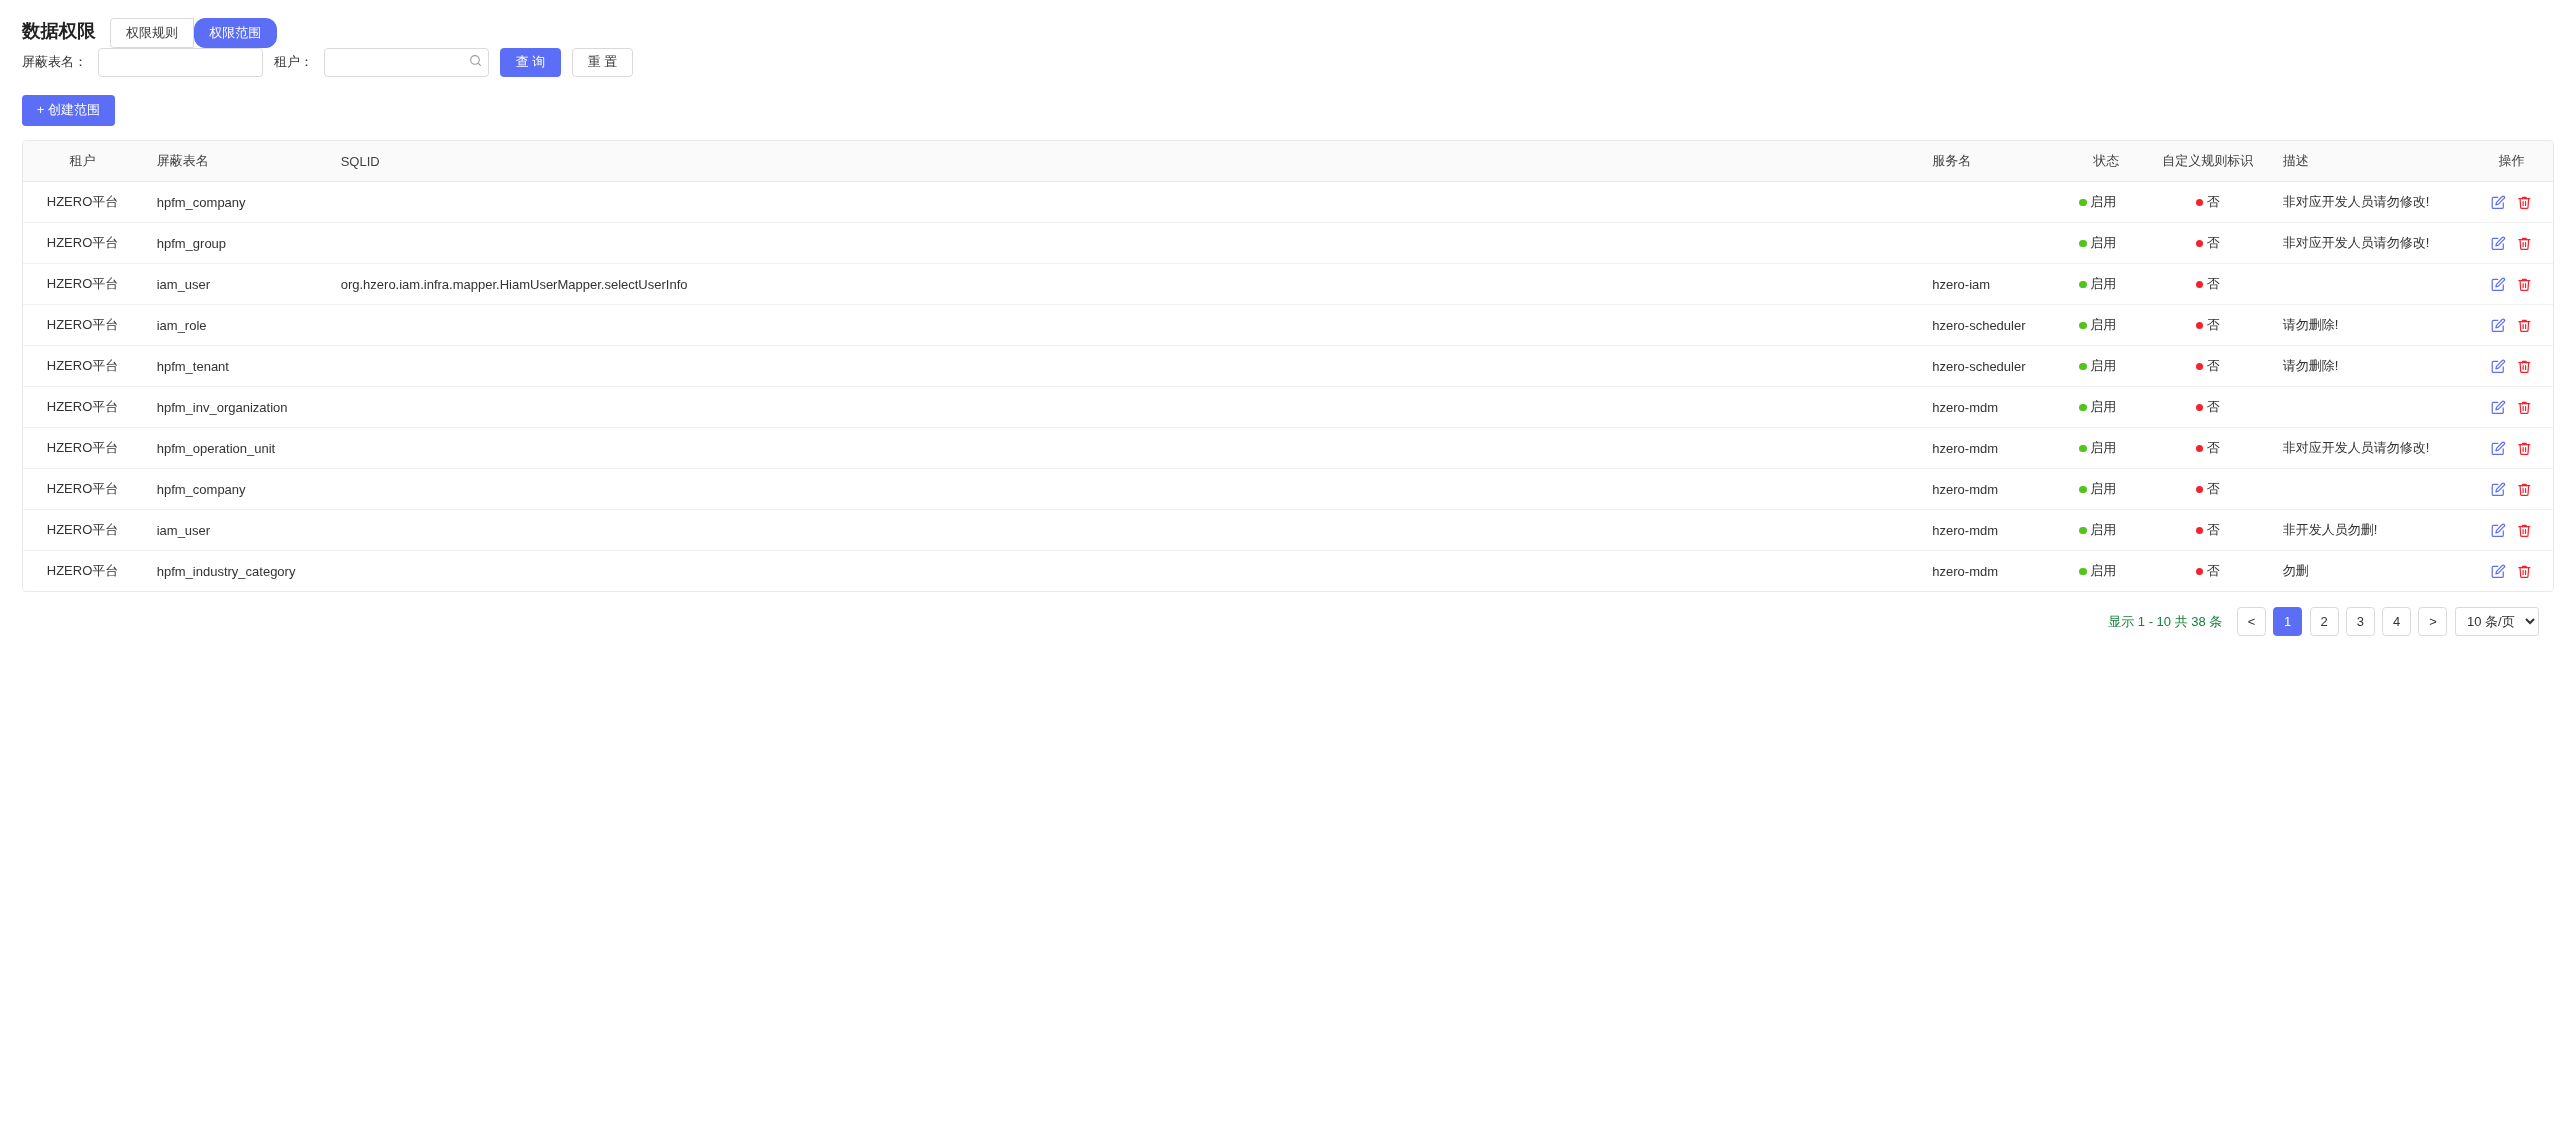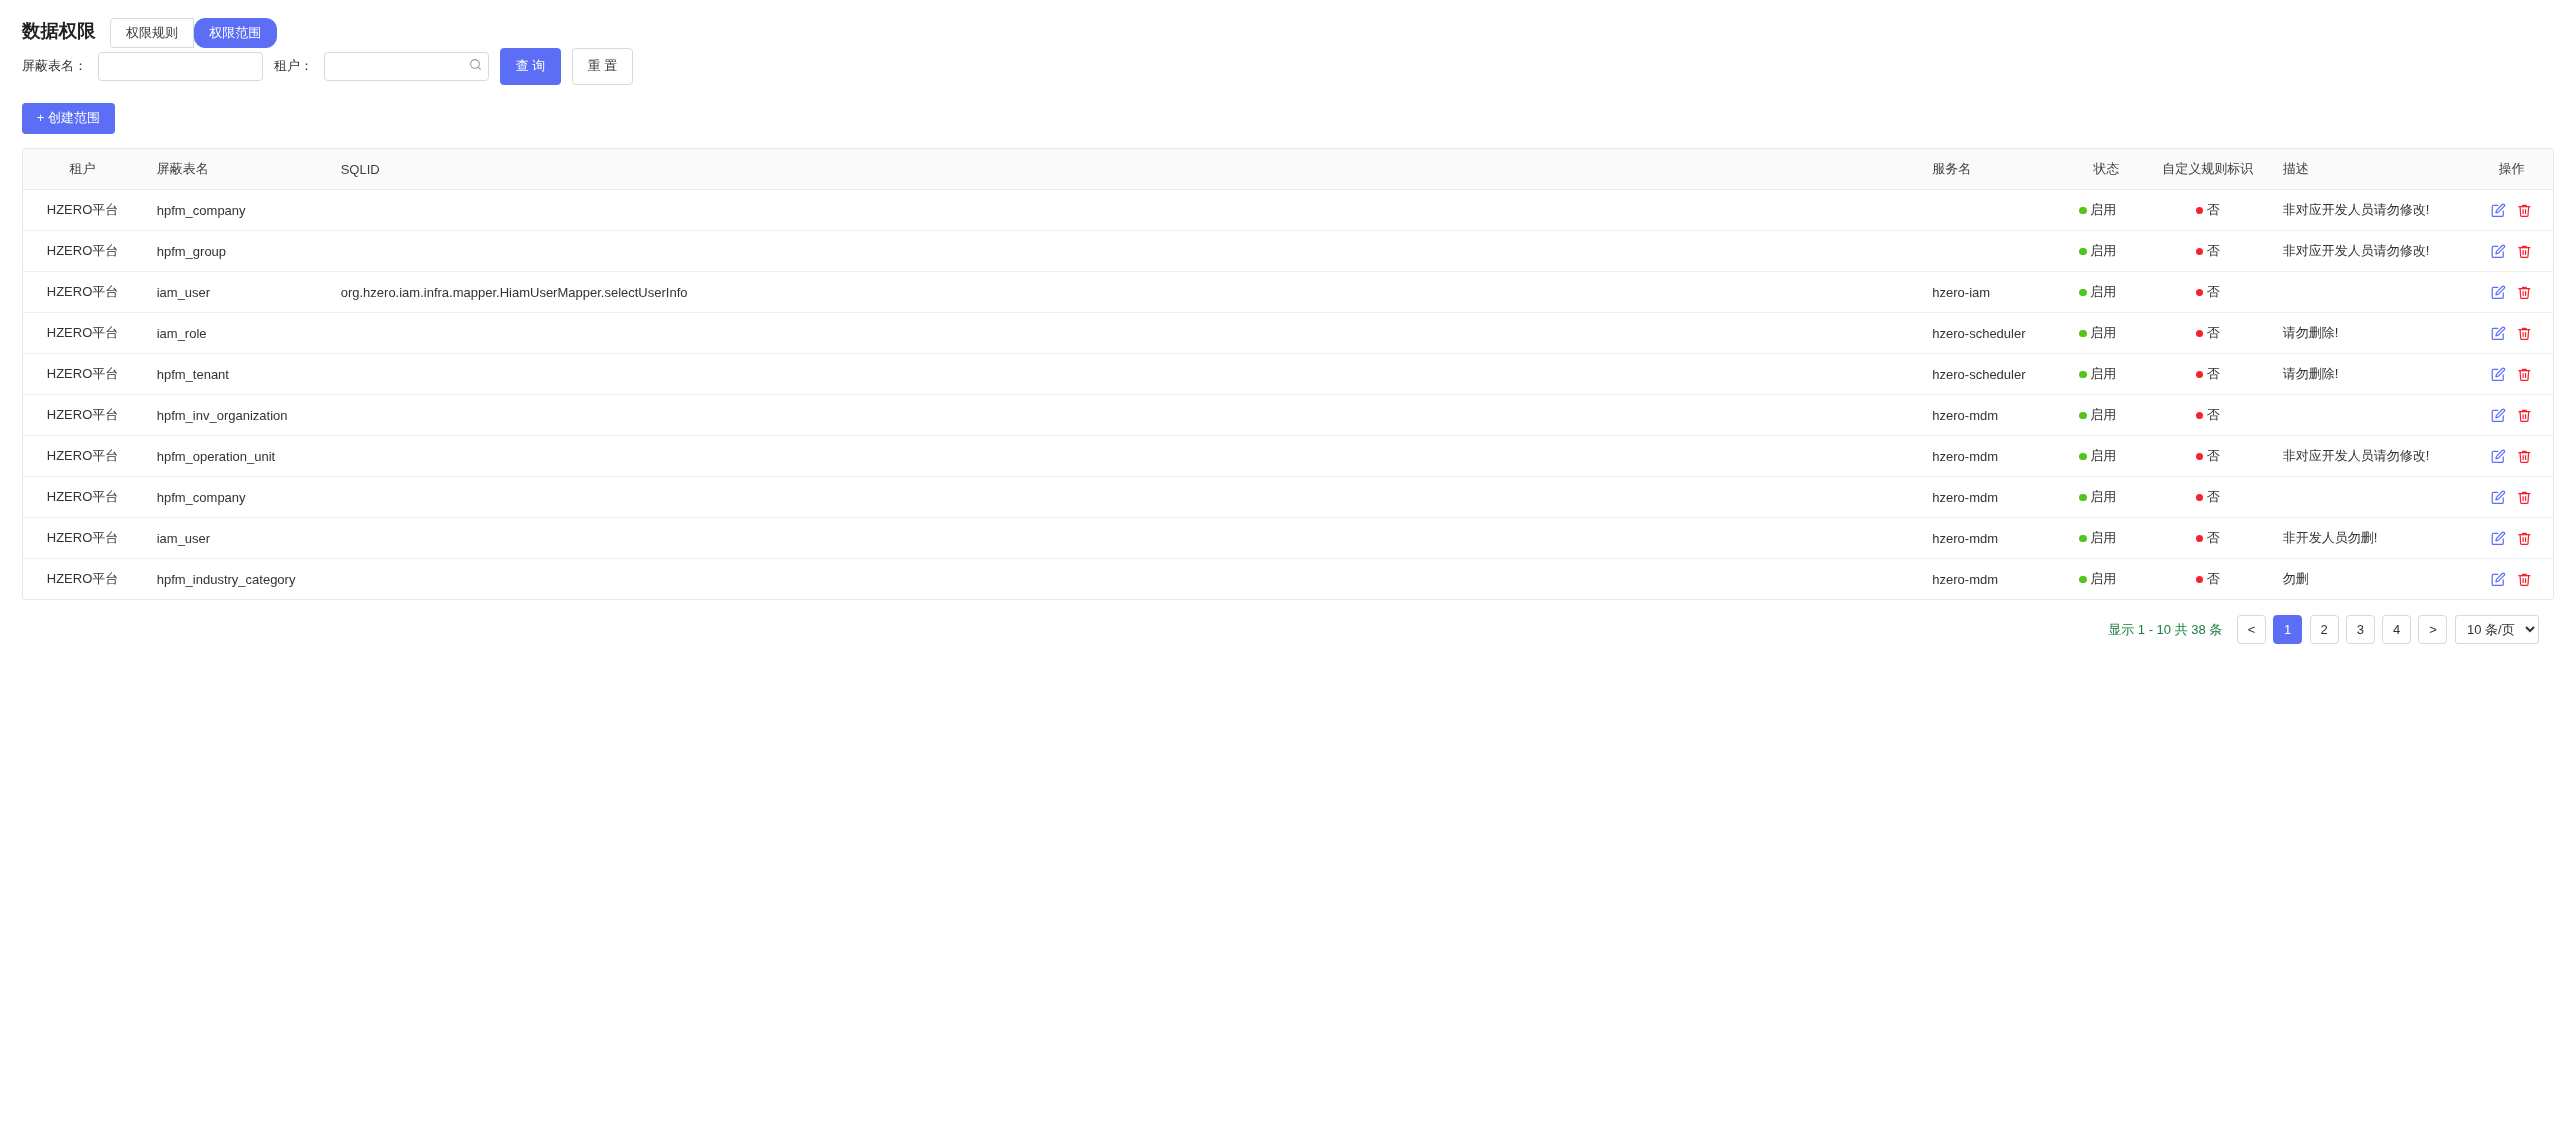--- a/index.html
+++ b/index.html
@@ -11,21 +11,21 @@
     .tab-btn { padding: 4.6px 14.7px; border: 0.9px solid #d9d9d9; background: #fff; cursor: pointer; font-size: 13px; color: #404040; }
     .tab-btn:first-child { border-radius: 3.7px 0 0 3.7px; }
     .tab-btn:last-child { border-radius: 0 3.7px 3.7px 0; }
     .tab-btn.active { background: #5b6ef5; color: #fff; border-color: #5b6ef5; border-radius: 11px; }
     .filter-row { display: flex; align-items: center; gap: 11px; margin-bottom: 18.4px; flex-wrap: wrap; }
     .filter-label { color: #333; font-size: 13px; white-space: nowrap; }
     .filter-input { border: 0.9px solid #d9d9d9; border-radius: 3.7px; padding: 4.6px 9.2px; font-size: 13px; height: 29px; width: 165px; outline: none; }
     .search-input-wrap { position: relative; display: flex; align-items: center; }
     .search-input-wrap input { padding-right: 27.6px; }
     .search-icon-btn { position: absolute; right: 7.3px; background: none; border: none; cursor: pointer; color: #999; font-size: 13px; }
-    .btn { padding: 4.6px 14.7px; border-radius: 3.7px; cursor: pointer; font-size: 13px; height: 37px; border: 0.9px solid #d9d9d9; background: #fff; color: #333; }
+    .btn { padding: 4.6px 14.7px; border-radius: 3.7px; cursor: pointer; font-size: 13px; height: 29px; border: 0.9px solid #d9d9d9; background: #fff; color: #333; }
     .btn-primary { background: #5b6ef5; color: #fff; border-color: #5b6ef5; }
     .btn-create { background: #5b6ef5; color: #fff; border: none; border-radius: 3.7px; padding: 6.4px 14.7px; cursor: pointer; font-size: 13px; display: flex; align-items: center; gap: 3.7px; margin-bottom: 14.7px; }
     .table-wrap { border: 0.9px solid #e8e8e8; border-radius: 3.7px; overflow: hidden; }
     table { width: 100%; border-collapse: collapse; }
     thead tr { background: #fafafa; }
     th { padding: 11px 14.7px; text-align: left; font-weight: 500; color: #404040; border-bottom: 0.9px solid #e8e8e8; font-size: 13px; white-space: nowrap; }
     td { padding: 11px 14.7px; border-bottom: 0.9px solid #f0f0f0; font-size: 13px; color: #333; vertical-align: middle; }
     tr:last-child td { border-bottom: none; }
     .dot { display: inline-block; width: 7.3px; height: 7.3px; border-radius: 50%; margin-right: 3.7px; }
     .dot-green { background: #52c41a; }

